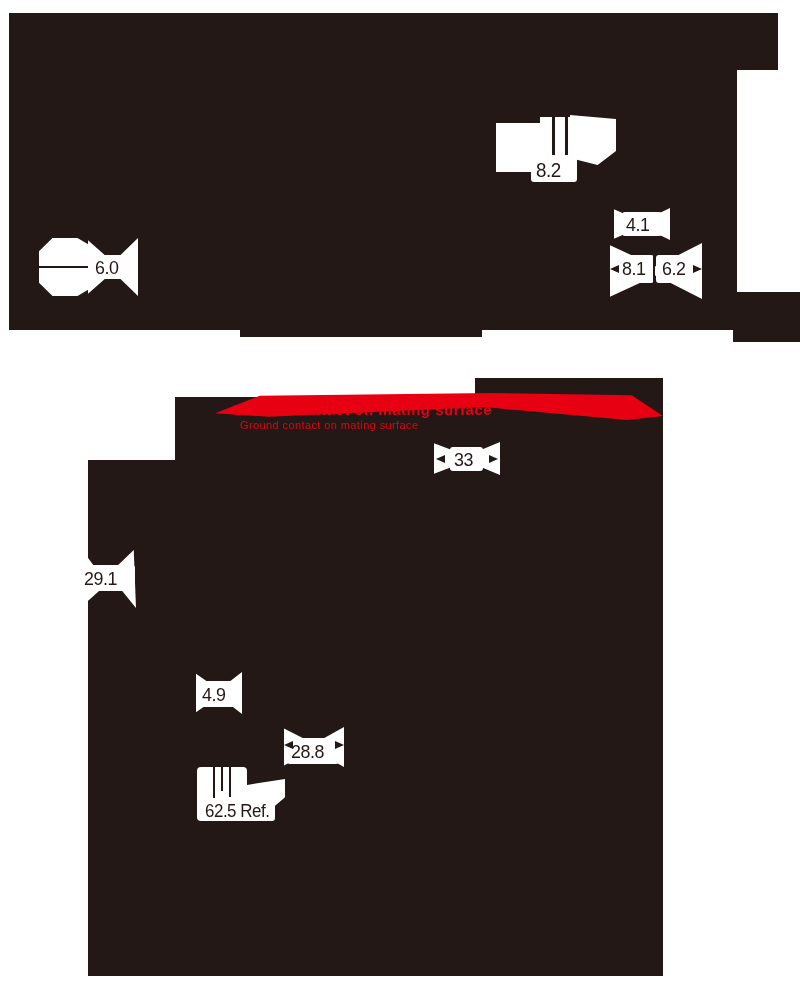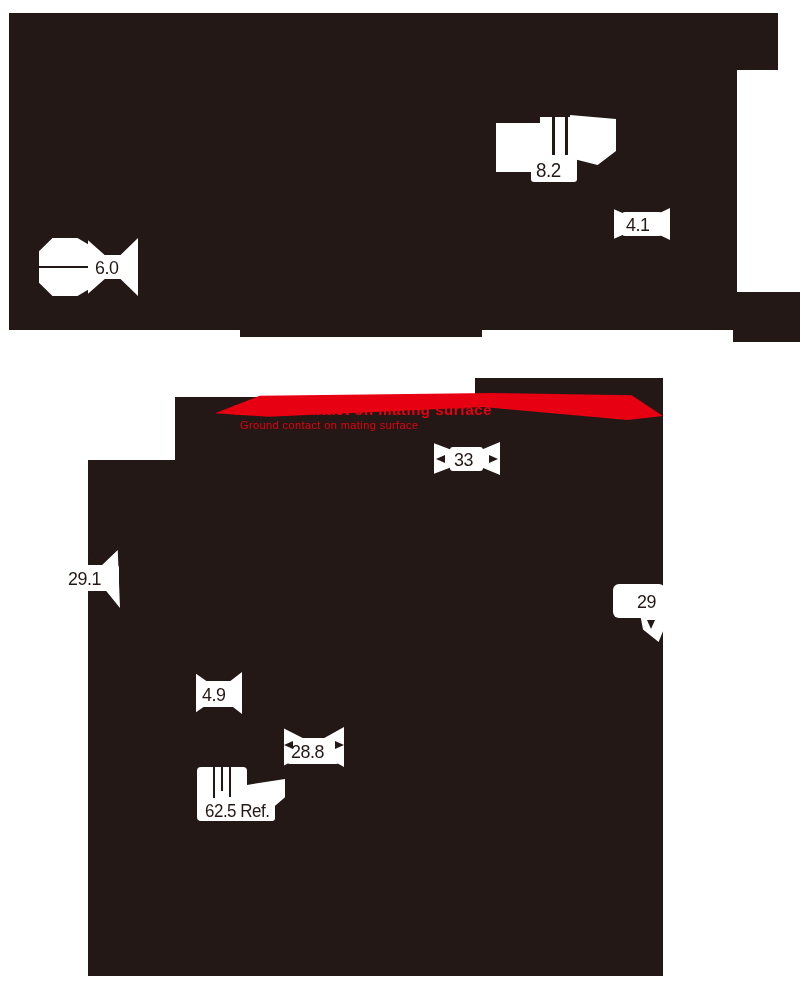--- a/index.html
+++ b/index.html
@@ -62,47 +62,51 @@
   <div class="blob" style="left:570px;top:115px;width:46px;height:50px;clip-path:polygon(0 0,100% 8%,100% 72%,60% 100%,0 86%);"></div>
   <div class="halo" style="left:531px;top:155px;width:46px;height:27px;"></div>
   <span class="txt s20" style="left:536px;top:160px;">8.2</span>
 
   <div style="position:absolute;left:614px;top:208px;width:56px;height:32px;">
     <div class="bowtie-h"></div>
     <div class="halo" style="left:8px;top:4px;width:40px;height:24px;"></div>
     <span class="txt" style="left:12px;top:7px;">4.1</span>
   </div>
 
+  <div style="position:absolute;left:610px;top:243px;width:92px;height:56px;">
+    <div class="bowtie-h"></div>
+    <div class="halo" style="left:8px;top:12px;width:36px;height:28px;"></div>
+    <div class="halo" style="left:46px;top:12px;width:42px;height:28px;"></div>
+    <span class="txt" style="left:12px;top:16px;">8.1</span>
+    <span class="txt" style="left:52px;top:16px;">6.2</span>
+    <div class="vline" style="left:43px;top:0;width:2px;height:56px;"></div>
+    <div class="arr arr-l" style="left:0;top:22px;"></div>
+    <div class="arr arr-r" style="left:83px;top:22px;"></div>
+  </div>
 
   <div id="swoosh"></div>
   <span class="redtxt" id="red1">Ground contact on mating surface</span>
   <span class="redtxt" id="red2">Ground contact on mating surface</span>
 
   <div style="position:absolute;left:434px;top:442px;width:66px;height:33px;">
     <div class="bowtie-h"></div>
     <div class="halo" style="left:16px;top:5px;width:33px;height:24px;"></div>
     <span class="txt" style="left:20px;top:8px;">33</span>
     <div class="arr arr-l" style="left:2px;top:13px;"></div>
     <div class="arr arr-r" style="left:55px;top:13px;"></div>
   </div>
 
-  <div style="position:absolute;left:64px;top:550px;width:56px;height:58px;">
+  <div style="position:absolute;left:80px;top:550px;width:56px;height:58px;">
     <div class="bowtie-v"></div>
     <div class="halo" style="left:1px;top:15px;width:54px;height:26px;"></div>
     <span class="txt" style="left:4px;top:19px;">29.1</span>
     <div class="arr arr-u" style="left:24px;top:2px;"></div>
     <div class="arr arr-d" style="left:24px;top:47px;"></div>
   </div>
 
-  <div style="position:absolute;left:613px;top:584px;width:60px;height:60px;">
-    <div class="halo" style="left:0;top:0;width:52px;height:34px;border-radius:6px;"></div>
-    <div class="blob" style="left:27px;top:30px;width:30px;height:28px;clip-path:polygon(0 0,100% 0,62% 100%,10% 55%);"></div>
-    <span class="txt" style="left:24px;top:8px;">29</span>
-    <div class="arr arr-d" style="left:34px;top:36px;"></div>
-  </div>
 
 
   <div style="position:absolute;left:196px;top:672px;width:46px;height:42px;">
     <div class="bowtie-h"></div>
     <div class="halo" style="left:2px;top:9px;width:40px;height:26px;"></div>
     <span class="txt" style="left:6px;top:13px;">4.9</span>
   </div>
 
   <div style="position:absolute;left:284px;top:727px;width:60px;height:40px;">
     <div class="bowtie-h"></div>

